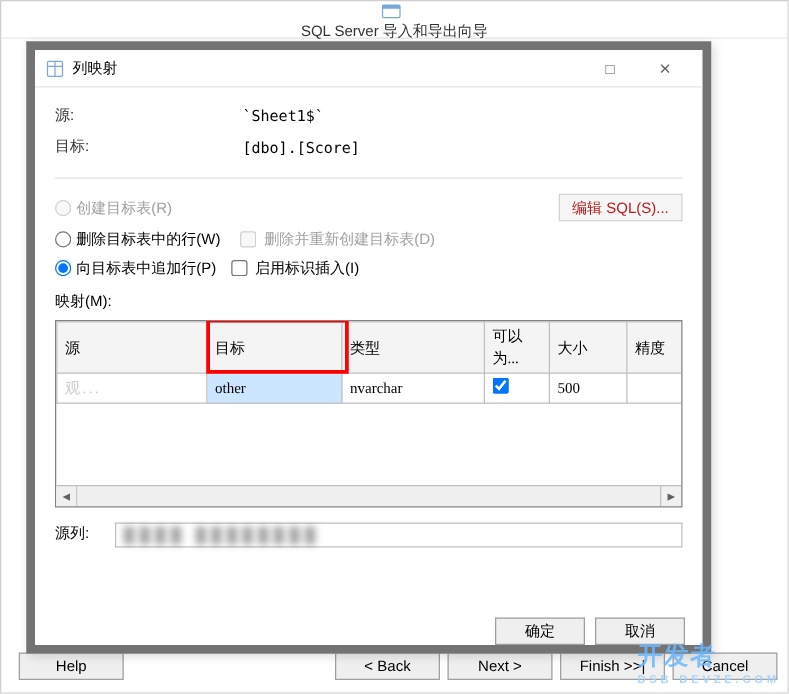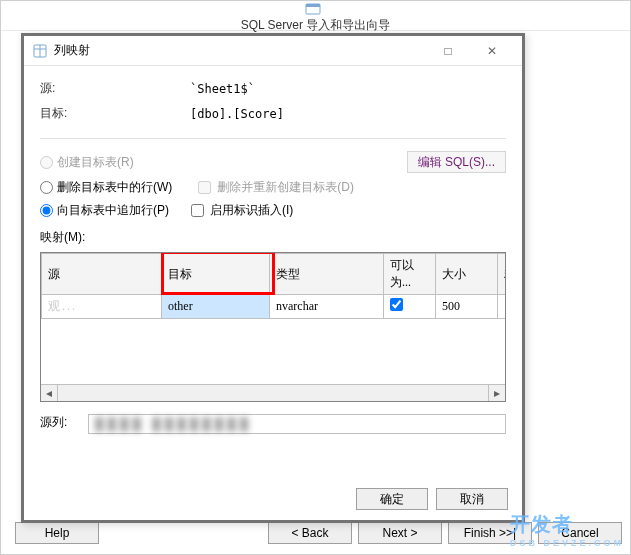--- a/index.html
+++ b/index.html
@@ -5,38 +5,38 @@
 * { box-sizing: border-box; margin: 0; padding: 0; }
 body { font-family: "Microsoft YaHei", "SimSun", Tahoma, sans-serif; font-size: 12px; background: #fff; width: 631px; height: 555px; position: relative; overflow: hidden; }
 
 .outer-window { position: absolute; top: 0; left: 0; width: 631px; height: 555px; border: 1px solid #cfcfcf; background: #fff; }
 .outer-title { height: 30px; display: flex; align-items: center; padding: 0 6px; border-bottom: 1px solid #e9e9e9; flex-direction: column; }
 .outer-title .ticon { width: 16px; height: 16px; margin-right: 6px; }
 .outer-title .label { flex: 1; color: #333; }
 .win-btns { display: flex; }
 .win-btn { width: 44px; height: 28px; display: flex; align-items: center; justify-content: center; color: #666; }
 
-.inner-dialog { position: absolute; top: 32px; left: 20px; width: 504px; height: 490px; border: 3px solid #737373; background: #fff; box-shadow: 2px 2px 8px rgba(0,0,0,.15); }
+.inner-dialog { position: absolute; top: 32px; left: 20px; width: 548px; height: 490px; border: 7px solid #737373; background: #fff; box-shadow: 2px 2px 8px rgba(0,0,0,.15); }
 .inner-title { height: 30px; display: flex; align-items: center; padding: 0 8px; border-bottom: 1px solid #e3e3e3; }
 .inner-title .ticon { width: 16px; height: 16px; margin-right: 6px; }
 .inner-title .label { flex: 1; }
 .inner-body { padding: 14px 16px 0 16px; }
 
 .row { display: flex; align-items: center; margin-bottom: 8px; }
 .row .lab { width: 150px; color: #333; }
 .row .val { font-family: SimSun, monospace; }
 
-.radio-row { display: flex; align-items: center; margin: 6px 0; gap: 20px; }
+.radio-row { display: flex; align-items: center; margin: 6px 0; gap: 10px; }
 .radio-row .r { display: flex; align-items: center; gap: 4px; }
 .radio-row input[type=radio] { width: 13px; height: 13px; }
 .radio-row .rlabel { cursor: default; }
 .disabled { color: #a0a0a0; }
 
 .flat-btn { height: 22px; padding: 0 10px; border: 1px solid #adadad; background: #efefef; display: inline-flex; align-items: center; font-size: 12px; }
-.flat-btn.disabled { color: #701a75; border-color: #d4d4d4; background: #f6f6f6; }
+.flat-btn.disabled { color: #b91c1c; border-color: #d4d4d4; background: #f6f6f6; }
 
 .chk-row { display: flex; align-items: center; gap: 6px; }
 .chk-row input[type=checkbox] { width: 13px; height: 13px; }
 
 .map-label { margin-top: 10px; margin-bottom: 6px; }
 
 .table-wrap { border: 1px solid #828282; height: 150px; overflow: auto; position: relative; }
 table.grid { border-collapse: collapse; width: 100%; font-family: SimSun, Tahoma; font-size: 12px; table-layout: fixed; }
 table.grid th, table.grid td { border: 1px solid #c0c0c0; padding: 3px 6px; text-align: left; height: 20px; }
 table.grid th { background: #f4f4f4; font-weight: normal; }
@@ -52,21 +52,21 @@
 .blur { color: #ccc; letter-spacing: 2px; }
 .scroll-right { position: absolute; right: 0; bottom: 0; width: 17px; height: 17px; background: #f0f0f0; border-left: 1px solid #c0c0c0; border-top: 1px solid #c0c0c0; display: flex; align-items: center; justify-content: center; color: #606060; }
 .scroll-left { position: absolute; left: 0; bottom: 0; width: 17px; height: 17px; background: #f0f0f0; border-right: 1px solid #c0c0c0; border-top: 1px solid #c0c0c0; display: flex; align-items: center; justify-content: center; color: #606060; }
 .scroll-track { position: absolute; left: 17px; right: 17px; bottom: 0; height: 17px; background: #f0f0f0; border-top: 1px solid #c0c0c0; }
 
 .src-col-row { margin-top: 12px; display: flex; }
 .src-col-row .slab { width: 48px; }
 .src-col-row .sbox { flex: 1; height: 20px; border: 1px solid #c0c0c0; background: #fff; padding: 2px 6px; }
 .blur-area { color: transparent; text-shadow: 0 0 6px rgba(0,0,0,.35); letter-spacing: 4px; }
 
-.dlg-btns { position: absolute; bottom: 10px; right: 14px; display: flex; gap: 8px; }
+.dlg-btns { position: absolute; bottom: 0; right: 14px; display: flex; gap: 8px; }
 .dlg-btn { width: 72px; height: 22px; border: 1px solid #9f9f9f; background: #efefef; display: flex; align-items: center; justify-content: center; }
 
 .wizard-btns { position: absolute; bottom: 10px; left: 8px; right: 8px; display: flex; align-items: center; }
 .wizard-btns .spacer { flex: 1; }
 .wiz-btn { min-width: 84px; height: 22px; margin-left: 6px; border: 1px solid #9f9f9f; background: #efefef; display: flex; align-items: center; justify-content: center; padding: 0 4px; }
 
 .watermark { position: absolute; right: 6px; bottom: 6px; font-family: Arial, sans-serif; font-weight: bold; font-size: 20px; color: #6bb7ff; letter-spacing: 1px; pointer-events: none; opacity: .85; }
 .watermark .small { font-size: 9px; color: #9fd0ff; display: block; letter-spacing: 3px; text-align: right; }
 </style>
 </head>

